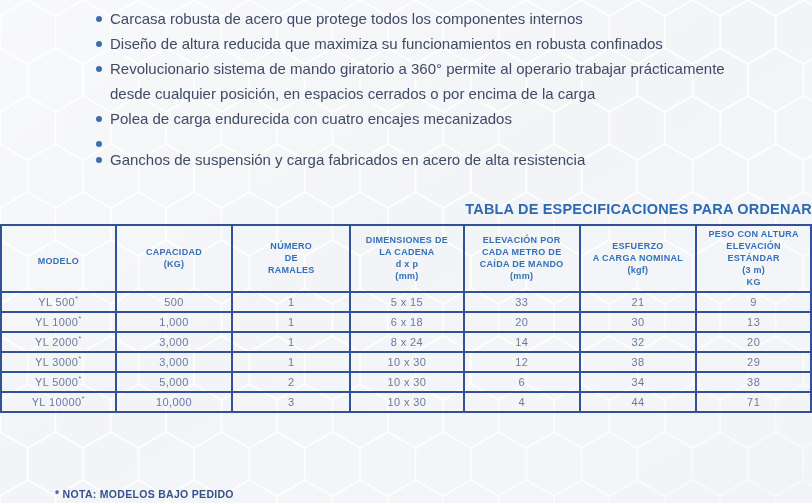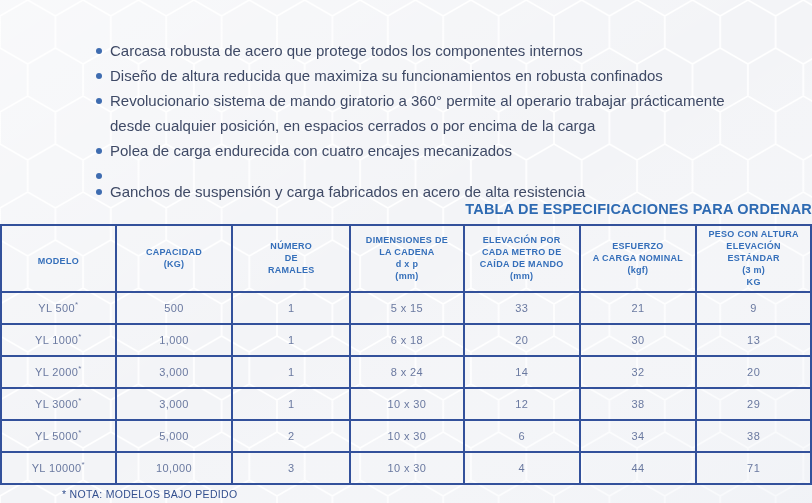--- a/index.html
+++ b/index.html
@@ -20,21 +20,20 @@
     position: absolute;
     inset: 0;
     z-index: 1;
   }
   
   .features {
     position: absolute;
     top: 6px;
     left: 96px;
     width: 668px;
-    margin-top: 32px;
   }
   .feature-item {
     display: flex;
     align-items: flex-start;
   }
   .bullet-dot {
     width: 6px;
     height: 6px;
     border-radius: 50%;
     background: #3e6cb0;
@@ -68,21 +67,21 @@
     border-collapse: collapse;
     table-layout: fixed;
   }
   .spec-table th, .spec-table td {
     border: 2px solid #33519b;
     text-align: center;
     vertical-align: middle;
     padding: 2px 4px;
   }
   .spec-table thead tr { height: 59px; }
-  .spec-table tbody tr { height: 32px; }
+  .spec-table tbody tr { height: 20px; }
   .th-label {
     display: inline-block;
     white-space: pre-line;
     font-size: 9px;
     line-height: 12px;
     font-weight: bold;
     letter-spacing: 0.3px;
     color: #356fba;
   }
   .spec-table td {
@@ -92,23 +91,23 @@
   }
   .model-sup {
     font-size: 8px;
     vertical-align: super;
     line-height: 0;
   }
   
   .footnote {
     position: absolute;
     top: 488px;
-    left: 62px;
+    left: 55px;
     font-size: 10.5px;
-    font-weight: normal;
+    font-weight: bold;
     letter-spacing: 0.3px;
     color: #34508f;
   }
 </style>
 </head>
 <body>
 
 <svg class="bg-svg" width="812" height="503" viewBox="0 0 812 503" xmlns="http://www.w3.org/2000/svg">
   <defs>
     <pattern id="hexpat" width="55.4" height="96" patternUnits="userSpaceOnUse">

